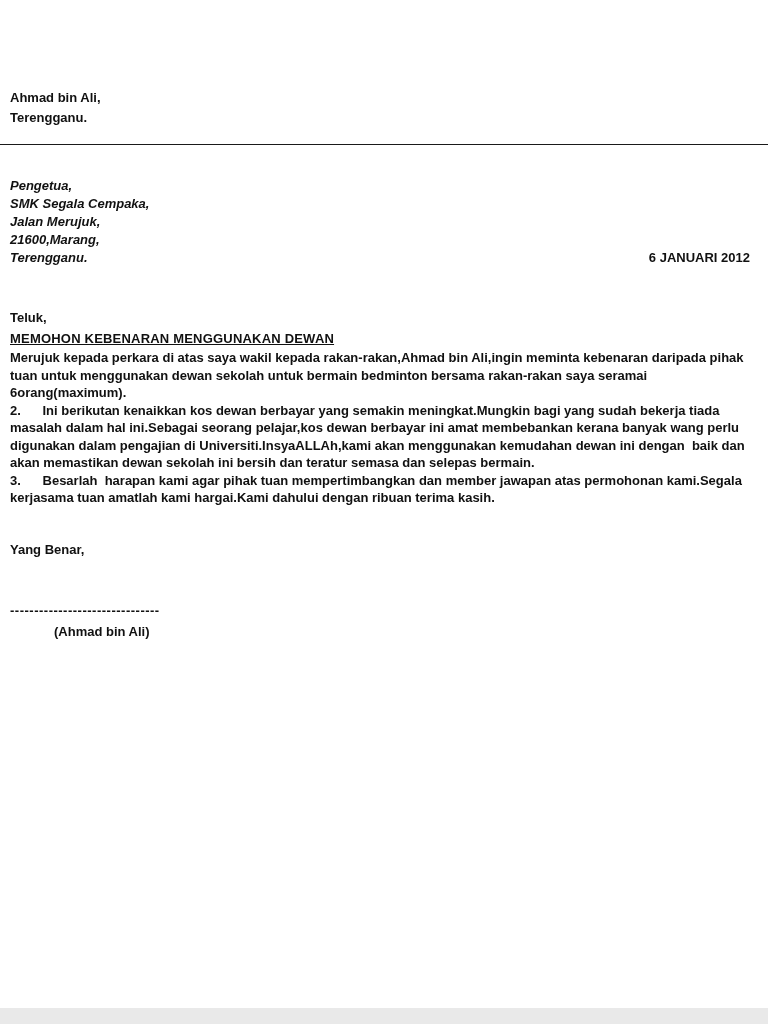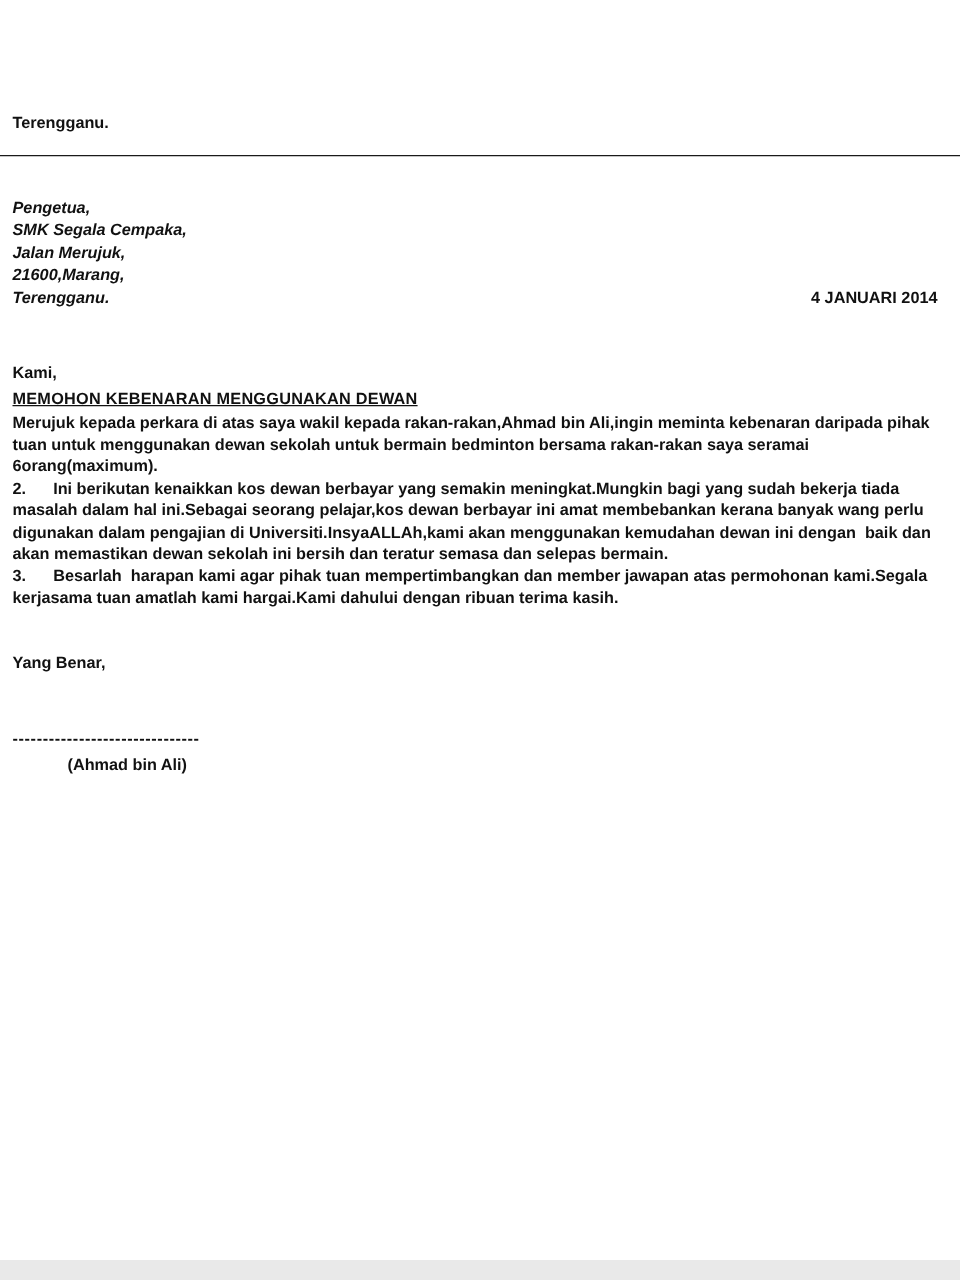--- a/index.html
+++ b/index.html
@@ -83,37 +83,38 @@
     background: #e9e9e9;
   }
 </style>
 </head>
 <body>
 
 <div class="page">
   <div class="content">
 
     <div class="address-block">
+      <div class="line">Ahmad bin Ali,</div>
       <div class="line">Terengganu.</div>
     </div>
 
     <hr class="divider">
 
     <div class="recipient-row">
       <div class="address-block">
         <div class="line">Pengetua,</div>
         <div class="line">SMK Segala Cempaka,</div>
         <div class="line">Jalan Merujuk,</div>
         <div class="line">21600,Marang,</div>
         <div class="line">Terengganu.</div>
       </div>
-      <div class="date">4 JANUARI 2014</div>
+      <div class="date">6 JANUARI 2012</div>
     </div>
 
-    <div class="salutation">Kami,</div>
+    <div class="salutation">Teluk,</div>
 
     <div class="subject">MEMOHON KEBENARAN MENGGUNAKAN DEWAN</div>
 
     <div class="para">Merujuk kepada perkara di atas saya wakil kepada rakan-rakan,Ahmad bin Ali,ingin meminta kebenaran daripada pihak tuan untuk menggunakan dewan sekolah untuk bermain bedminton bersama rakan-rakan saya seramai 6orang(maximum).</div>
     <div class="para">2.      Ini berikutan kenaikkan kos dewan berbayar yang semakin meningkat.Mungkin bagi yang sudah bekerja tiada masalah dalam hal ini.Sebagai seorang pelajar,kos dewan berbayar ini amat membebankan kerana banyak wang perlu digunakan dalam pengajian di Universiti.InsyaALLAh,kami akan menggunakan kemudahan dewan ini dengan  baik dan akan memastikan dewan sekolah ini bersih dan teratur semasa dan selepas bermain.</div>
     <div class="para">3.      Besarlah  harapan kami agar pihak tuan mempertimbangkan dan member jawapan atas permohonan kami.Segala kerjasama tuan amatlah kami hargai.Kami dahului dengan ribuan terima kasih.</div>
 
     <div class="closing">Yang Benar,</div>
 
     <div class="signature-dashes">-------------------------------</div>

